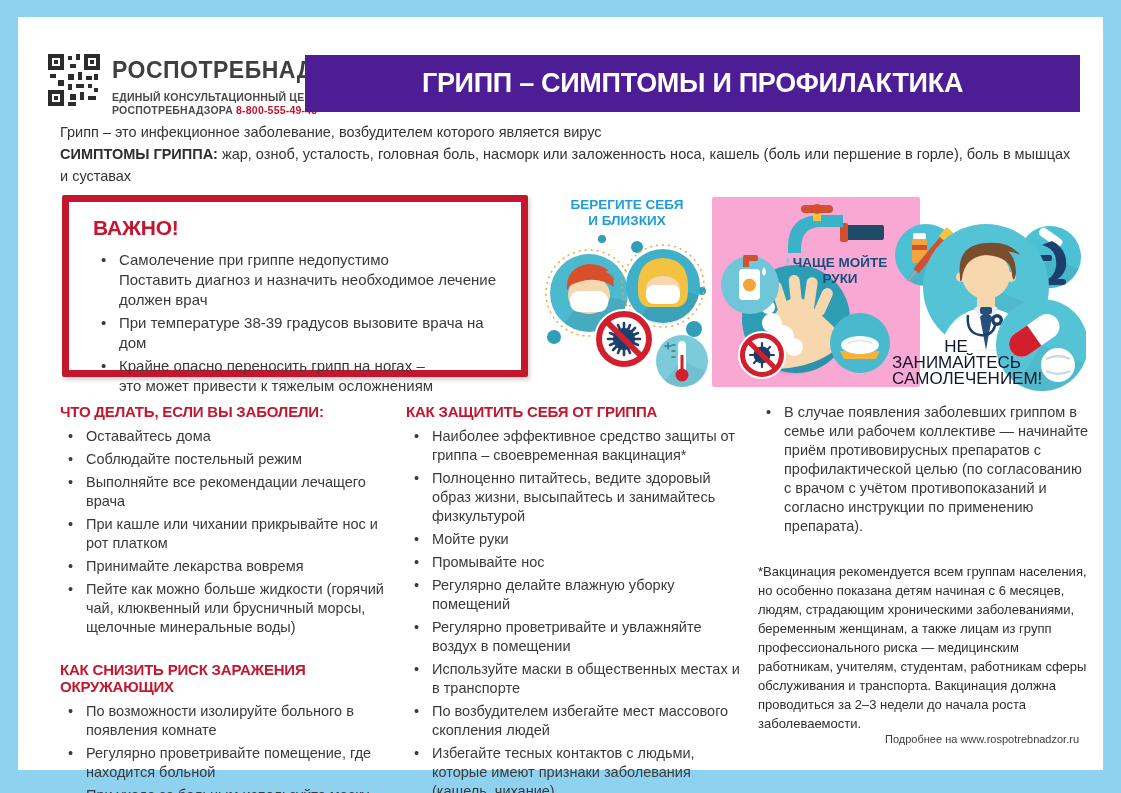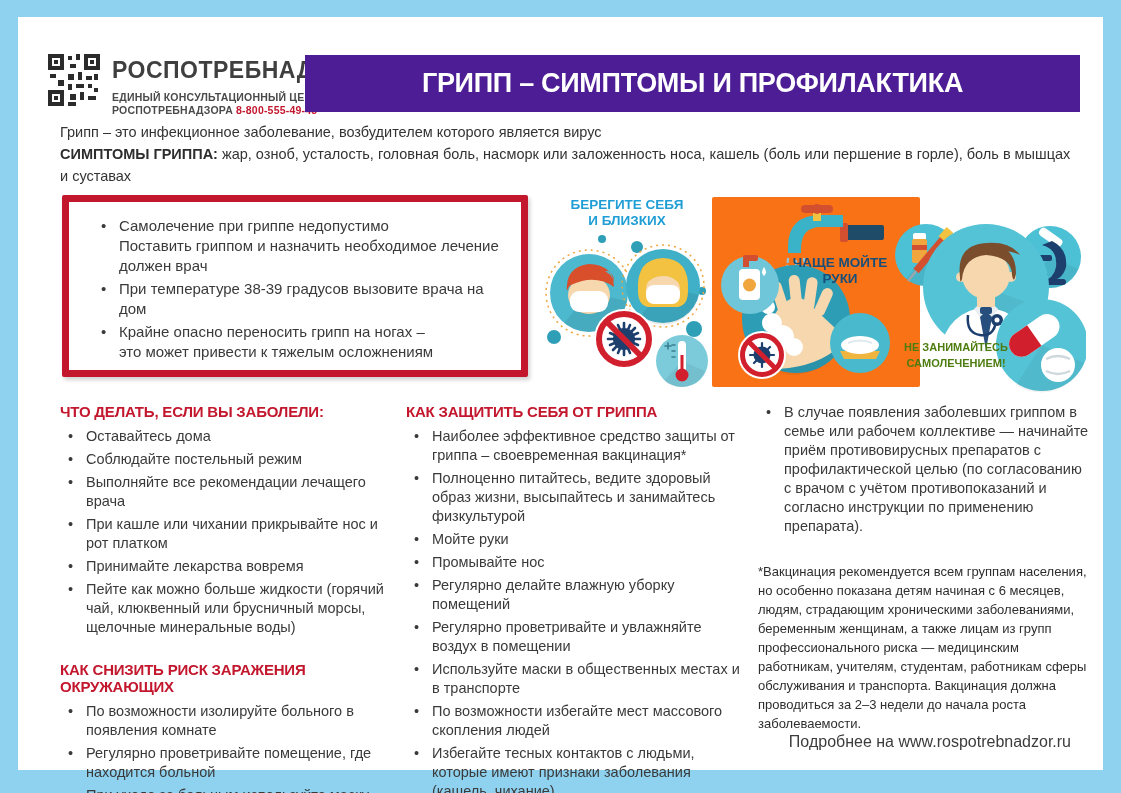--- a/index.html
+++ b/index.html
@@ -44,44 +44,44 @@
     content:"•";position:absolute;left:8px;top:0;color:#3a3a3a;
   }
   .imp-box ul.blist li{font-size:15px;line-height:20px;margin-bottom:3px;}
   
   .panel{position:absolute;}
   .panel-care{left:524px;top:180px;width:170px;height:192px;}
   .care-caption{
     position:absolute;top:0;left:0;width:100%;text-align:center;
     color:#1f9ed6;font-weight:bold;font-size:13.5px;line-height:16px;white-space:pre-line;
   }
-  .panel-wash{left:694px;top:180px;width:208px;height:190px;background:#f97316;border-radius:2px;}
+  .panel-wash{left:694px;top:180px;width:208px;height:190px;background:#f9a8d4;border-radius:2px;}
   .wash-caption{
     position:absolute;top:58px;left:78px;width:100px;text-align:center;
     color:#174f79;font-weight:bold;font-size:13.5px;line-height:16px;white-space:pre-line;
   }
   .panel-selfmed{left:872px;top:176px;width:196px;height:204px;}
   .selfmed-caption{
     position:absolute;top:146px;left:2px;width:128px;text-align:center;
-    color:#4d7c0f;font-weight:bold;font-size:11px;line-height:16px;white-space:pre-line;
+    color:#0f172a;font-weight:normal;font-size:17px;line-height:16px;white-space:pre-line;
   }
   .panel svg{position:absolute;left:0;top:0;}
   .panel-care svg{top:34px;}
   
   .col{position:absolute;top:386px;}
   .col1{left:42px;width:332px;}
   .col2{left:388px;width:342px;}
   .col3{left:740px;width:334px;}
   .col-heading{color:#c3172e;font-size:15px;font-weight:bold;letter-spacing:-.2px;margin-bottom:7px;}
   .section2{margin-top:24px;}
   .footnote{
     margin-top:26px;font-size:13px;color:#2e2e2e;line-height:19px;
   }
   .footer{
-    position:absolute;right:32px;top:716px;font-size:16px;color:#3c3c3c;
+    position:absolute;right:24px;top:716px;font-size:11px;color:#3c3c3c;
   }
 </style>
 </head>
 <body>
 
 <div class="card">
 
   <svg class="qr" viewBox="0 0 52 52" aria-hidden="true">
     <rect x="0" y="0" width="52" height="52" fill="#fff"></rect>
     <g fill="#2b2b2b">
@@ -132,23 +132,24 @@
   </div>
 
   <div class="intro">
     <div>Грипп – это инфекционное заболевание, возбудителем которого является вирус</div>
     <div>
       <b>СИМПТОМЫ ГРИППА:</b><span> жар, озноб, усталость, головная боль, насморк  или заложенность носа, кашель (боль или першение в горле), боль в мышцах и суставах</span>
     </div>
   </div>
 
   <div class="imp-box">
+    <div class="imp-title">ВАЖНО!</div>
     <ul class="blist">
         <li>Самолечение при гриппе недопустимо
-Поставить гриппом и назначить необходимое лечение должен врач</li>
+Поставить диагноз и назначить необходимое лечение должен врач</li>
         <li>При температуре 38-39 градусов вызовите врача на дом</li>
         <li>Крайне опасно переносить грипп на ногах –
 это может привести к тяжелым осложнениям</li>
       </ul>
   </div>
 
   <div class="panel panel-care">
     <div class="care-caption">БЕРЕГИТЕ СЕБЯ
 И БЛИЗКИХ</div>
     <svg width="170" height="158" viewBox="0 0 170 158" aria-hidden="true">
@@ -367,21 +368,21 @@
   <div class="col col2">
     <div class="col-heading">КАК ЗАЩИТИТЬ СЕБЯ ОТ ГРИППА</div>
     <ul class="blist">
         <li>Наиболее эффективное средство защиты от гриппа – своевременная вакцинация*</li>
         <li>Полноценно питайтесь, ведите здоровый образ жизни, высыпайтесь и занимайтесь физкультурой</li>
         <li>Мойте руки</li>
         <li>Промывайте нос</li>
         <li>Регулярно делайте влажную уборку помещений</li>
         <li>Регулярно проветривайте и увлажняйте воздух в помещении</li>
         <li>Используйте маски в общественных местах и в транспорте</li>
-        <li>По возможности избегайте мест массового скопления людей</li>
+        <li>По возбудителем избегайте мест массового скопления людей</li>
         <li>Избегайте тесных контактов с людьми, которые имеют признаки заболевания (кашель, чихание)</li>
       </ul>
   </div>
 
   <div class="col col3">
     <ul class="blist">
         <li>В случае появления заболевших гриппом в семье или рабочем коллективе — начинайте приём противовирусных препаратов с профилактической целью (по согласованию с врачом с учётом противопоказаний и согласно инструкции по применению препарата).</li>
       </ul>
     <div class="footnote">*Вакцинация рекомендуется всем группам населения, но особенно показана детям начиная с 6 месяцев, людям, страдающим хроническими заболеваниями, беременным женщинам, а также лицам из групп профессионального риска — медицинским работникам, учителям, студентам, работникам сферы обслуживания и транспорта. Вакцинация должна проводиться за 2–3 недели до начала роста заболеваемости.</div>
   </div>

